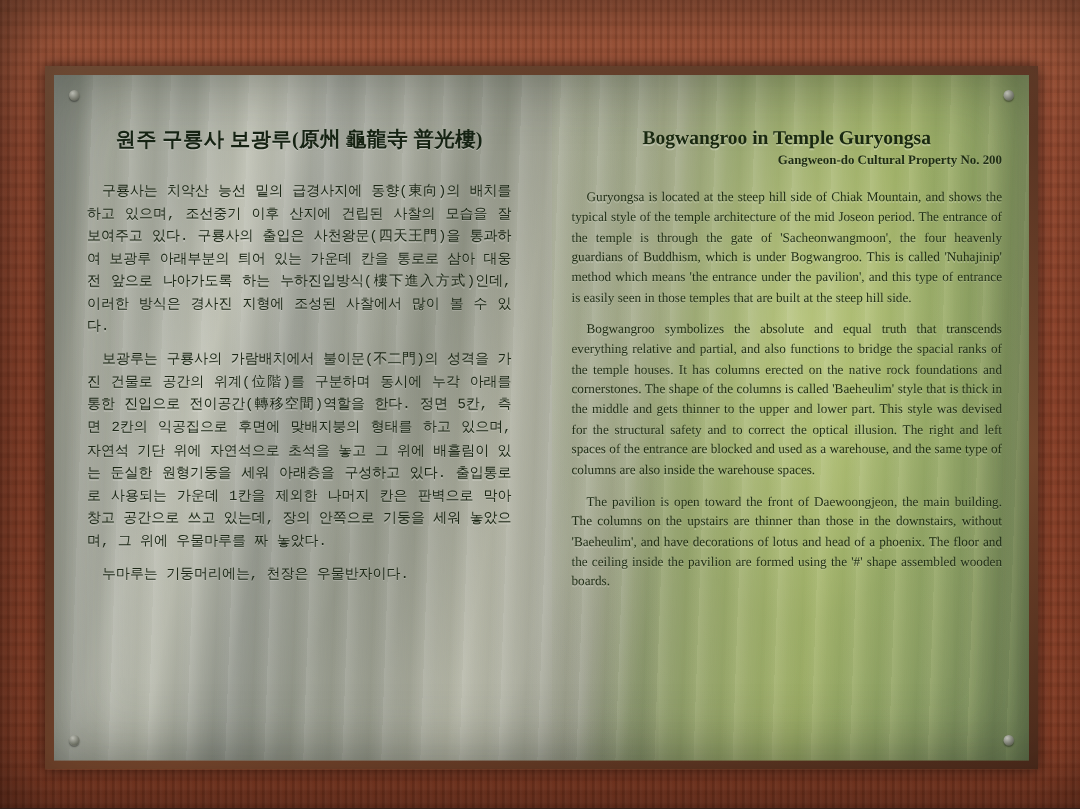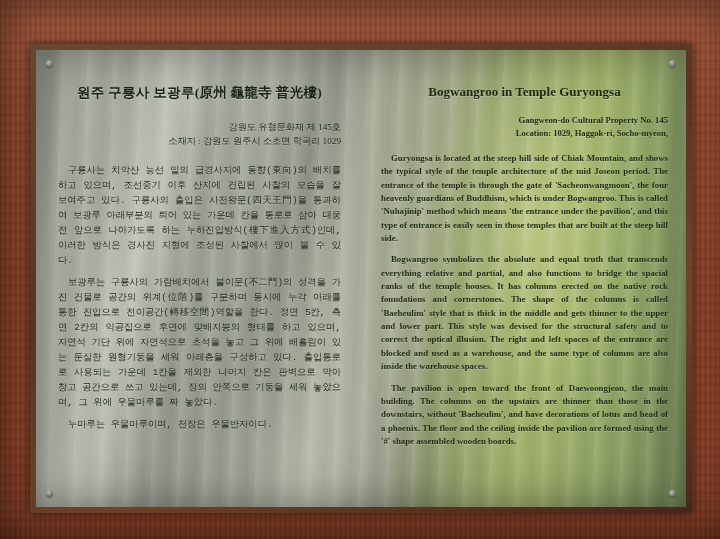--- a/index.html
+++ b/index.html
@@ -144,21 +144,21 @@
     color: #172414;
     text-shadow: 0 1px 0 rgba(255,255,255,0.35);
     margin-bottom: 18px;
   }
   .title-en {
     text-align: center;
     font-size: 13px;
     font-weight: bold;
     color: #1b2a12;
     text-shadow: 0 1px 0 rgba(255,255,255,0.28);
-    margin-bottom: 14px;
+    margin-bottom: 0;
   }
 
   .meta-ko {
     text-align: right;
     font-size: 9.2px;
     line-height: 1.55;
     margin-bottom: 14px;
     color: #1d2a16;
   }
   .meta-en {
@@ -179,21 +179,21 @@
     color: #1b2715;
     font-family: Liberation Mono, monospace;
   }
   .para-en {
     font-size: 8.8px;
     line-height: 1.52;
     text-align: justify;
     text-indent: 10px;
     margin: 0 0 8px 0;
     color: #1f2d15;
-    font-weight: bold;
+    font-weight: normal;
   }
 
   
   .para-ko, .para-en, .meta-ko, .meta-en {
     text-shadow: 0 1px 0 rgba(255,255,255,0.22);
   }
 
   
   .screw {
     position: absolute;
@@ -222,36 +222,31 @@
     <div class="streaks"></div>
 
     <div class="screw tl"></div>
     <div class="screw tr"></div>
     <div class="screw bl"></div>
     <div class="screw br"></div>
 
     <div class="column" id="col-korean">
       <div class="title-ko">원주 구룡사 보광루(原州 龜龍寺 普光樓)</div>
 
-      <div class="meta-ko">
-        <div>강원도 유형문화재 제 145호</div>
-        <div>소재지 : 강원도 원주시 소초면 학곡리 1029</div>
-      </div>
 
       <p class="para-ko">구룡사는 치악산 능선 밑의 급경사지에 동향(東向)의 배치를 하고 있으며, 조선중기 이후 산지에 건립된 사찰의 모습을 잘 보여주고 있다. 구룡사의 출입은 사천왕문(四天王門)을 통과하여 보광루 아래부분의 틔어 있는 가운데 칸을 통로로 삼아 대웅전 앞으로 나아가도록 하는 누하진입방식(樓下進入方式)인데, 이러한 방식은 경사진 지형에 조성된 사찰에서 많이 볼 수 있다.</p>
       <p class="para-ko">보광루는 구룡사의 가람배치에서 불이문(不二門)의 성격을 가진 건물로 공간의 위계(位階)를 구분하며 동시에 누각 아래를 통한 진입으로 전이공간(轉移空間)역할을 한다. 정면 5칸, 측면 2칸의 익공집으로 후면에 맞배지붕의 형태를 하고 있으며, 자연석 기단 위에 자연석으로 초석을 놓고 그 위에 배흘림이 있는 둔실한 원형기둥을 세워 아래층을 구성하고 있다. 출입통로로 사용되는 가운데 1칸을 제외한 나머지 칸은 판벽으로 막아 창고 공간으로 쓰고 있는데, 장의 안쪽으로 기둥을 세워 놓았으며, 그 위에 우물마루를 짜 놓았다.</p>
-      <p class="para-ko">누마루는 우물마루이며, 천장은 우물반자이다.</p>
+      <p class="para-ko">누마루는 기둥머리에는, 천장은 우물반자이다.</p>
     </div>
 
     <div class="column" id="col-english">
       <div class="title-en">Bogwangroo in Temple Guryongsa</div>
 
       <div class="meta-en">
-        <div>Gangweon-do Cultural Property No. 145</div>
-        <div>Location: 1029, Haggok-ri, Socho-myeon,</div>
+        <div>Gangweon-do Cultural Property No. 200</div>
       </div>
 
       <p class="para-en">Guryongsa is located at the steep hill side of Chiak Mountain, and shows the typical style of the temple architecture of the mid Joseon period. The entrance of the temple is through the gate of 'Sacheonwangmoon', the four heavenly guardians of Buddhism, which is under Bogwangroo. This is called 'Nuhajinip' method which means 'the entrance under the pavilion', and this type of entrance is easily seen in those temples that are built at the steep hill side.</p>
       <p class="para-en">Bogwangroo symbolizes the absolute and equal truth that transcends everything relative and partial, and also functions to bridge the spacial ranks of the temple houses. It has columns erected on the native rock foundations and cornerstones. The shape of the columns is called 'Baeheulim' style that is thick in the middle and gets thinner to the upper and lower part. This style was devised for the structural safety and to correct the optical illusion. The right and left spaces of the entrance are blocked and used as a warehouse, and the same type of columns are also inside the warehouse spaces.</p>
       <p class="para-en">The pavilion is open toward the front of Daewoongjeon, the main building. The columns on the upstairs are thinner than those in the downstairs, without 'Baeheulim', and have decorations of lotus and head of a phoenix. The floor and the ceiling inside the pavilion are formed using the '#' shape assembled wooden boards.</p>
     </div>
 
     <div class="vignette"></div>
   </div>
 

